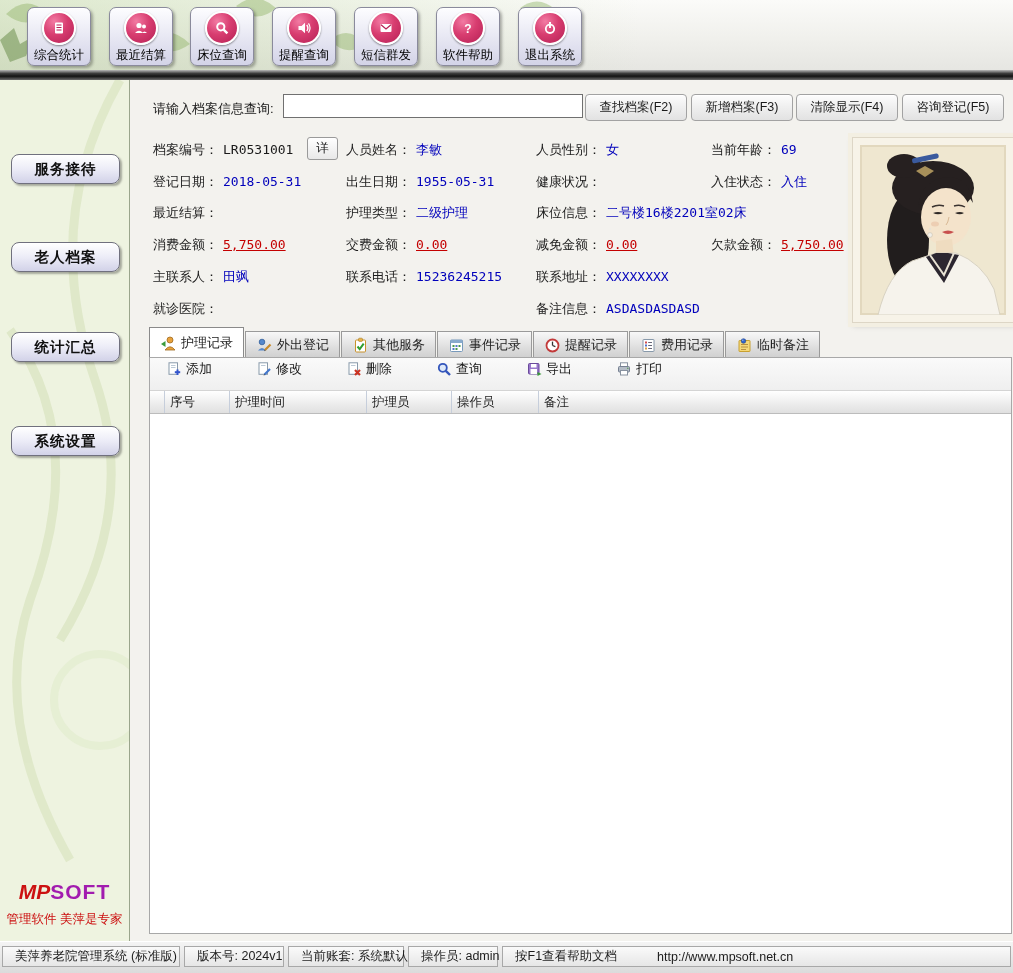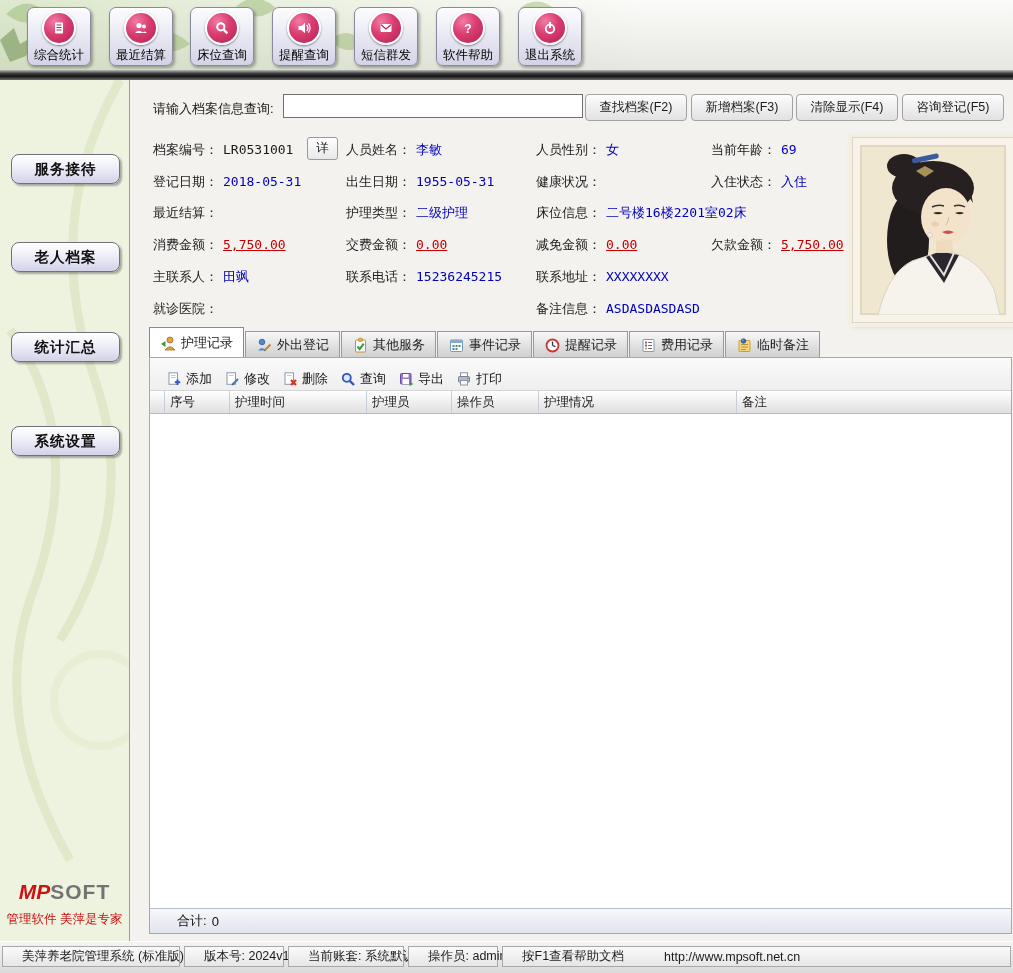--- a/index.html
+++ b/index.html
@@ -30,21 +30,21 @@
   .sidebar{position:absolute;left:0;top:80px;width:129px;height:861px;
     background:#eef3e0;border-right:1px solid #9aa58c;}
   .side-btn{position:absolute;left:11px;width:107px;height:28px;border:1px solid #70707e;border-radius:8px;
     background:linear-gradient(180deg,#ffffff 0%,#ececf7 50%,#d2d2e8 100%);
     box-shadow:2px 2px 2px rgba(0,0,0,.30), inset 0 1px 0 #fff;
     font-size:14.5px;font-weight:bold;color:#101010;
     display:flex;align-items:center;justify-content:center;cursor:pointer;letter-spacing:1px;}
   .mp-logo{position:absolute;left:0;top:800px;width:129px;text-align:center;
     font-size:21px;font-weight:bold;font-style:italic;letter-spacing:0;}
   .mp-logo .mp{color:#cc1111;}
-  .mp-logo .soft{color:#737373;font-style:normal;letter-spacing:1px;}
+  .mp-logo .soft{color:#a21caf;font-style:normal;letter-spacing:1px;}
   .mp-slogan{position:absolute;left:0;top:831px;width:129px;text-align:center;
     font-size:12.5px;color:#cc1111;white-space:nowrap;}
   
   .main{position:absolute;left:130px;top:80px;width:883px;height:861px;background:#f3f2ee;}
   .search-label{position:absolute;left:23px;top:20px;font-size:13px;color:#1a1a1a;}
   .search-input{position:absolute;left:153px;top:14px;width:290px;height:22px;border:1px solid #707070;
     font-size:13px;padding:0 4px;background:#fff;outline:none;}
   .srch-btn{position:absolute;top:14px;width:100px;height:25px;border:1px solid #a2a2a2;border-radius:4px;
     background:linear-gradient(180deg,#fdfdfd 0%,#f0f0f0 45%,#e2e2e2 100%);
     font-size:12.5px;color:#1a1a1a;display:flex;align-items:center;justify-content:center;cursor:pointer;
@@ -66,34 +66,34 @@
   
   .tabbar{position:absolute;left:19px;top:248px;width:863px;height:30px;display:flex;align-items:flex-end;}
   .tab{height:26px;border:1px solid #9a9a9a;border-bottom:none;background:linear-gradient(180deg,#f8f8f8,#dedede 60%,#cfcfcf);
     display:flex;align-items:center;padding:0 10px;gap:4px;font-size:13px;color:#222;cursor:pointer;margin-right:1px;}
   .tab.active{height:30px;background:#ffffff;border:1px solid #8a8a8a;border-bottom:none;font-weight:normal;}
   .ticon{width:17px;height:17px;flex:none;display:flex;}
   
   .content-panel{position:absolute;left:19px;top:277px;width:861px;height:575px;border:1px solid #a8a8a8;
     background:#ffffff;display:flex;flex-direction:column;}
   .actionbar{height:32px;flex:none;background:linear-gradient(180deg,#fafafa,#efefef);
-    border-bottom:1px solid #d4d4d4;display:flex;align-items:flex-end;padding-left:12px;gap:4px;}
+    border-bottom:1px solid #d4d4d4;display:flex;align-items:flex-start;padding-left:12px;gap:36px;}
   .act{display:flex;align-items:center;gap:4px;font-size:13px;color:#1a1a1a;cursor:pointer;padding:2px 4px;}
   .thead{height:22px;flex:none;display:flex;background:linear-gradient(180deg,#ffffff,#e9e9e9 70%,#e0e0e0);
     border-bottom:1px solid #bcbcbc;font-size:12.5px;color:#222;}
   .th{border-right:1px solid #c6cedb;display:flex;align-items:center;padding-left:5px;box-sizing:border-box;flex:none;}
   .tbody{flex:1;background:#ffffff;}
   .tfoot{height:24px;flex:none;background:linear-gradient(180deg,#f7f8fb,#e0e4ed);
     border-top:1px solid #b6bcc8;display:flex;align-items:center;font-size:13px;color:#111;padding-left:27px;gap:5px;}
   
   .statusbar{position:absolute;left:0;top:941px;width:1013px;height:32px;
     background:linear-gradient(180deg,#f4f4f4,#dadada);border-top:1px solid #ffffff;}
   .status-sec{position:absolute;top:4px;height:21px;border:1px solid #a8a8a8;
     background:linear-gradient(180deg,#fafafa,#e6e6e6);display:flex;align-items:center;
-    padding:0 19px;font-size:12.5px;color:#1c1c1c;white-space:nowrap;box-sizing:border-box;}
+    padding:0 12px;font-size:12.5px;color:#1c1c1c;white-space:nowrap;box-sizing:border-box;}
   .deco{pointer-events:none;position:absolute;}
 </style>
 </head>
 <body>
 
 <div class="toolbar">
   <div class="toolbar-leafwash"></div>
   <svg class="deco" width="640" height="70">
     <g fill="#93b56a" opacity="0.45">
       <path d="M6,14 Q26,-6 46,12 Q28,32 6,14"></path>
@@ -473,30 +473,25 @@
         <span>打印</span>
       </div>
     </div>
 
     <div class="thead">
       <div class="th" style="width:15px"></div>
       <div class="th" style="width:65px">序号</div>
       <div class="th" style="width:137px">护理时间</div>
       <div class="th" style="width:85px">护理员</div>
       <div class="th" style="width:87px">操作员</div>
-      <div class="th" style="width:198px">护理情况</div>
       <div class="th" style="flex:1;border-right:none">备注</div>
     </div>
 
     <div class="tbody"></div>
 
-    <div class="tfoot">
-      <span>合计:</span>
-      <span>0</span>
-    </div>
   </div>
 </div>
 
 <div class="statusbar">
   <div class="status-sec" style="left:2px;width:178px">
       <span>美萍养老院管理系统 (标准版)</span>
     </div>
   <div class="status-sec" style="left:184px;width:100px">
       <span>版本号: 2024v1</span>
     </div>

